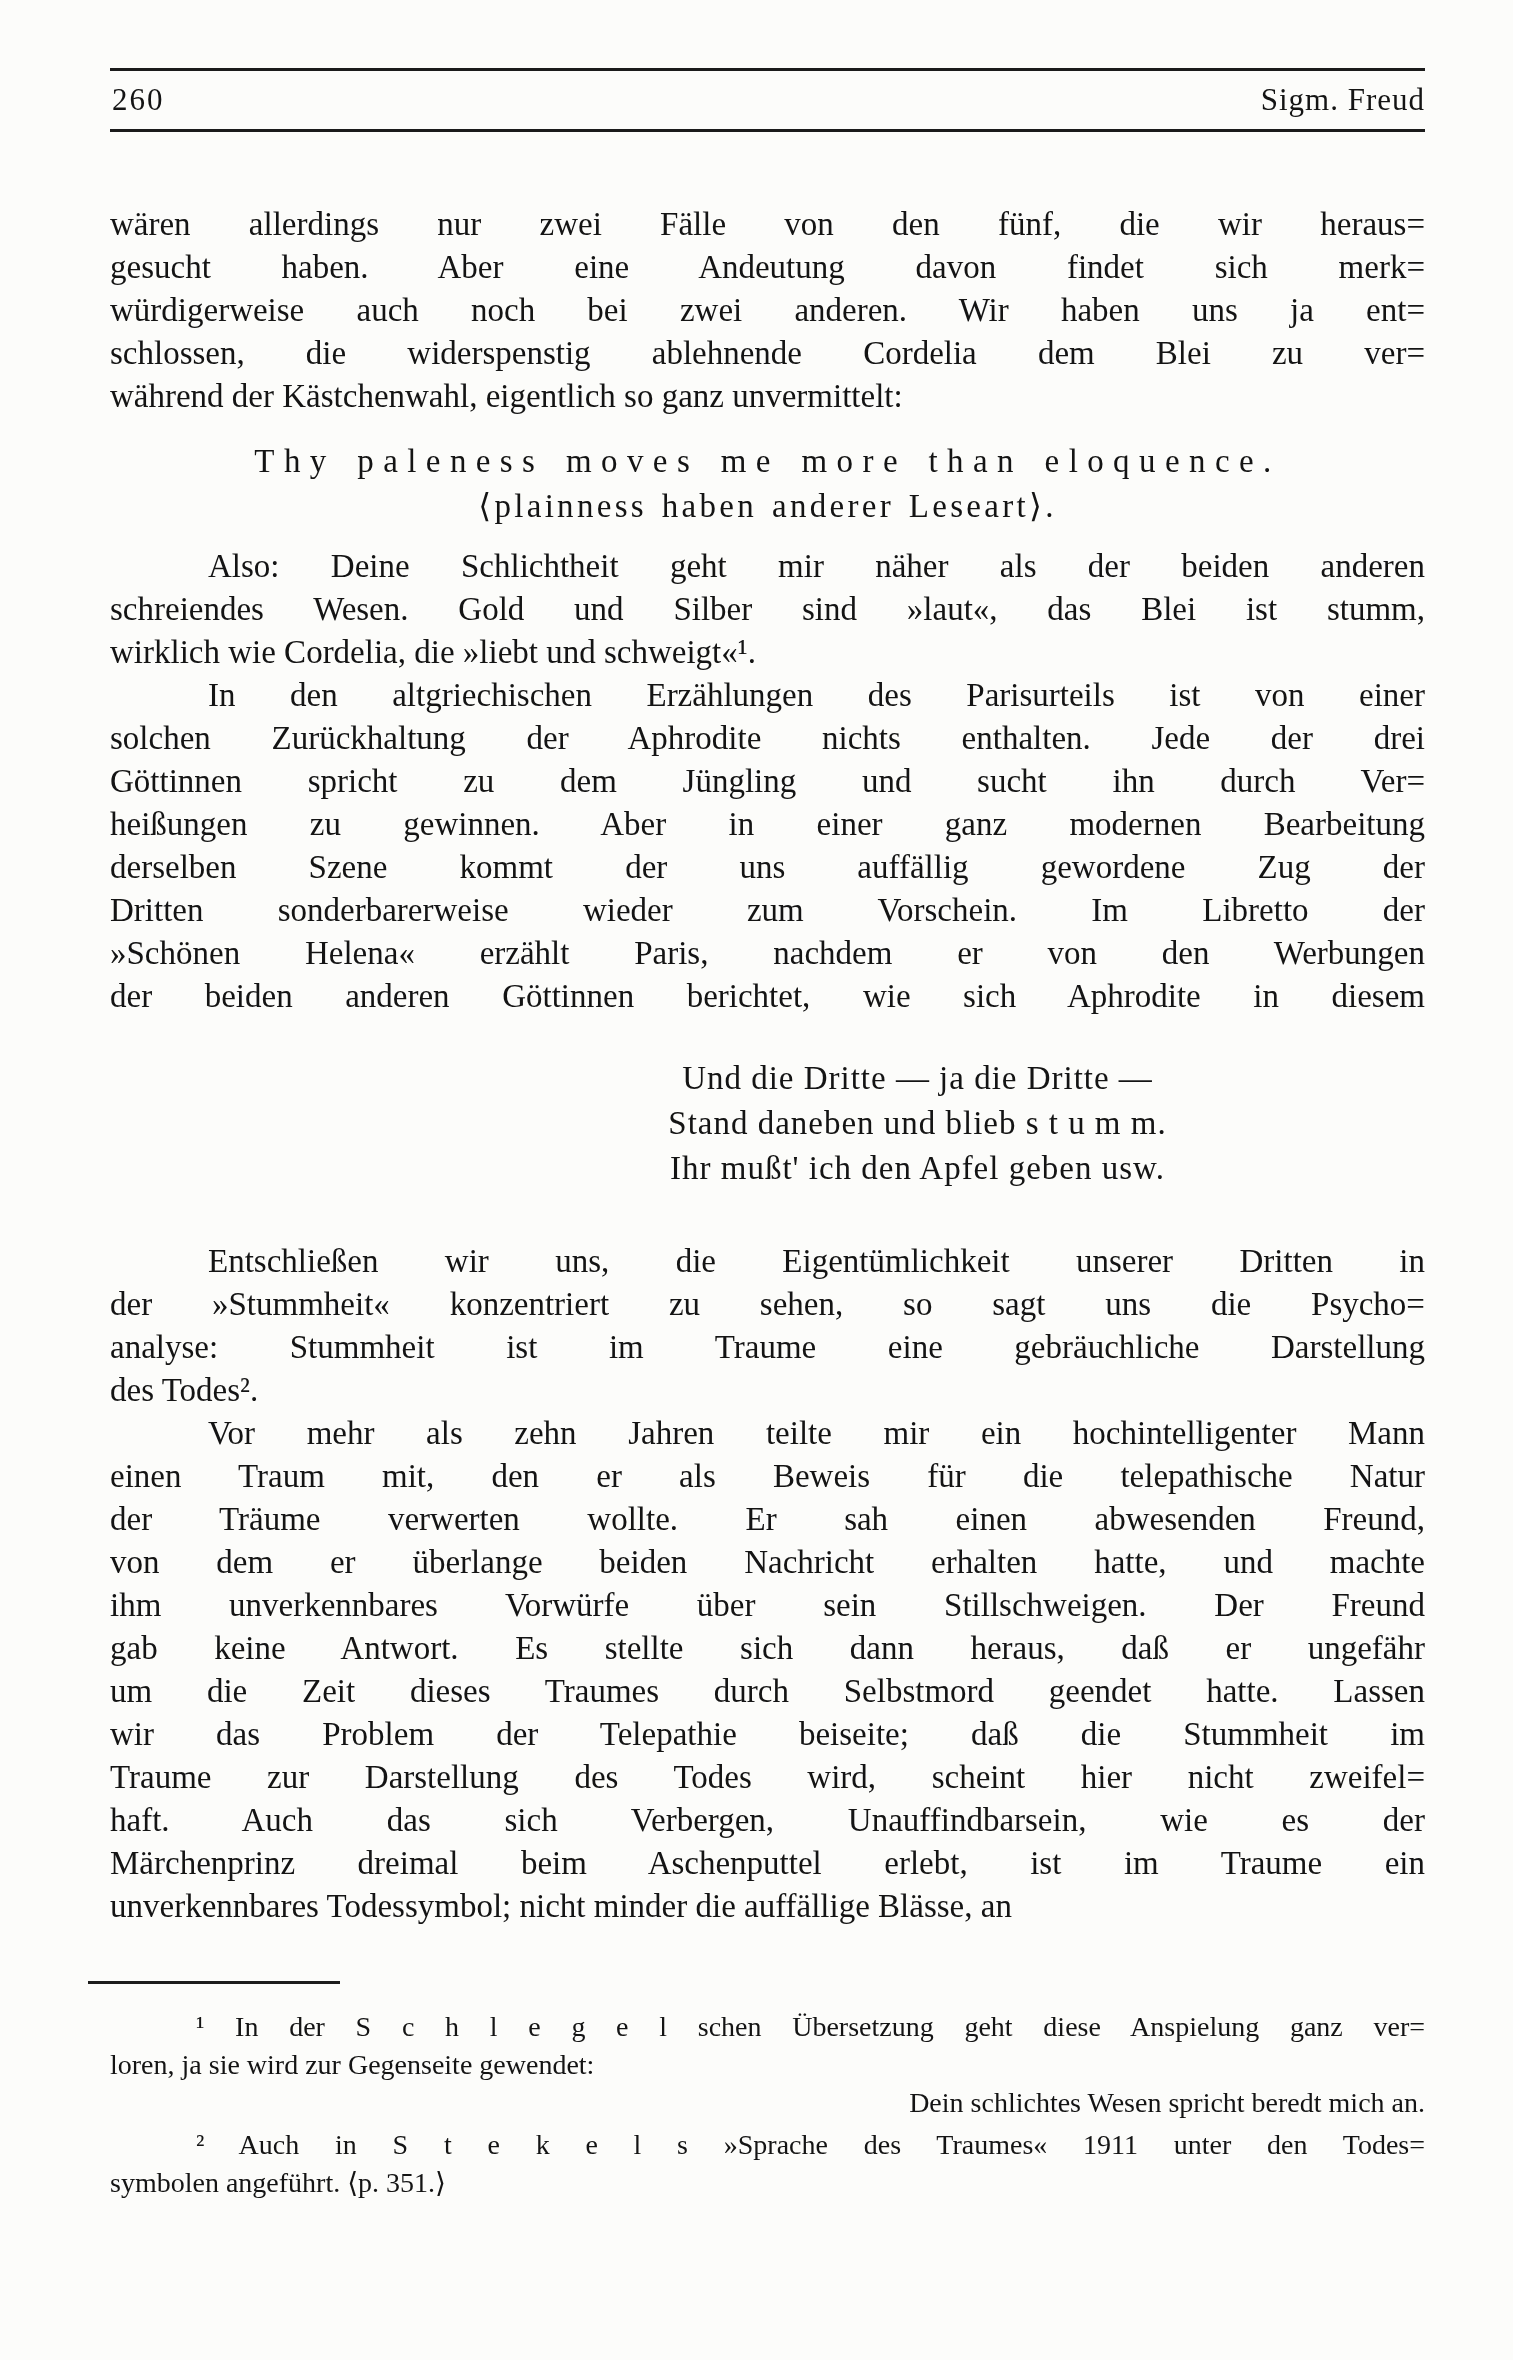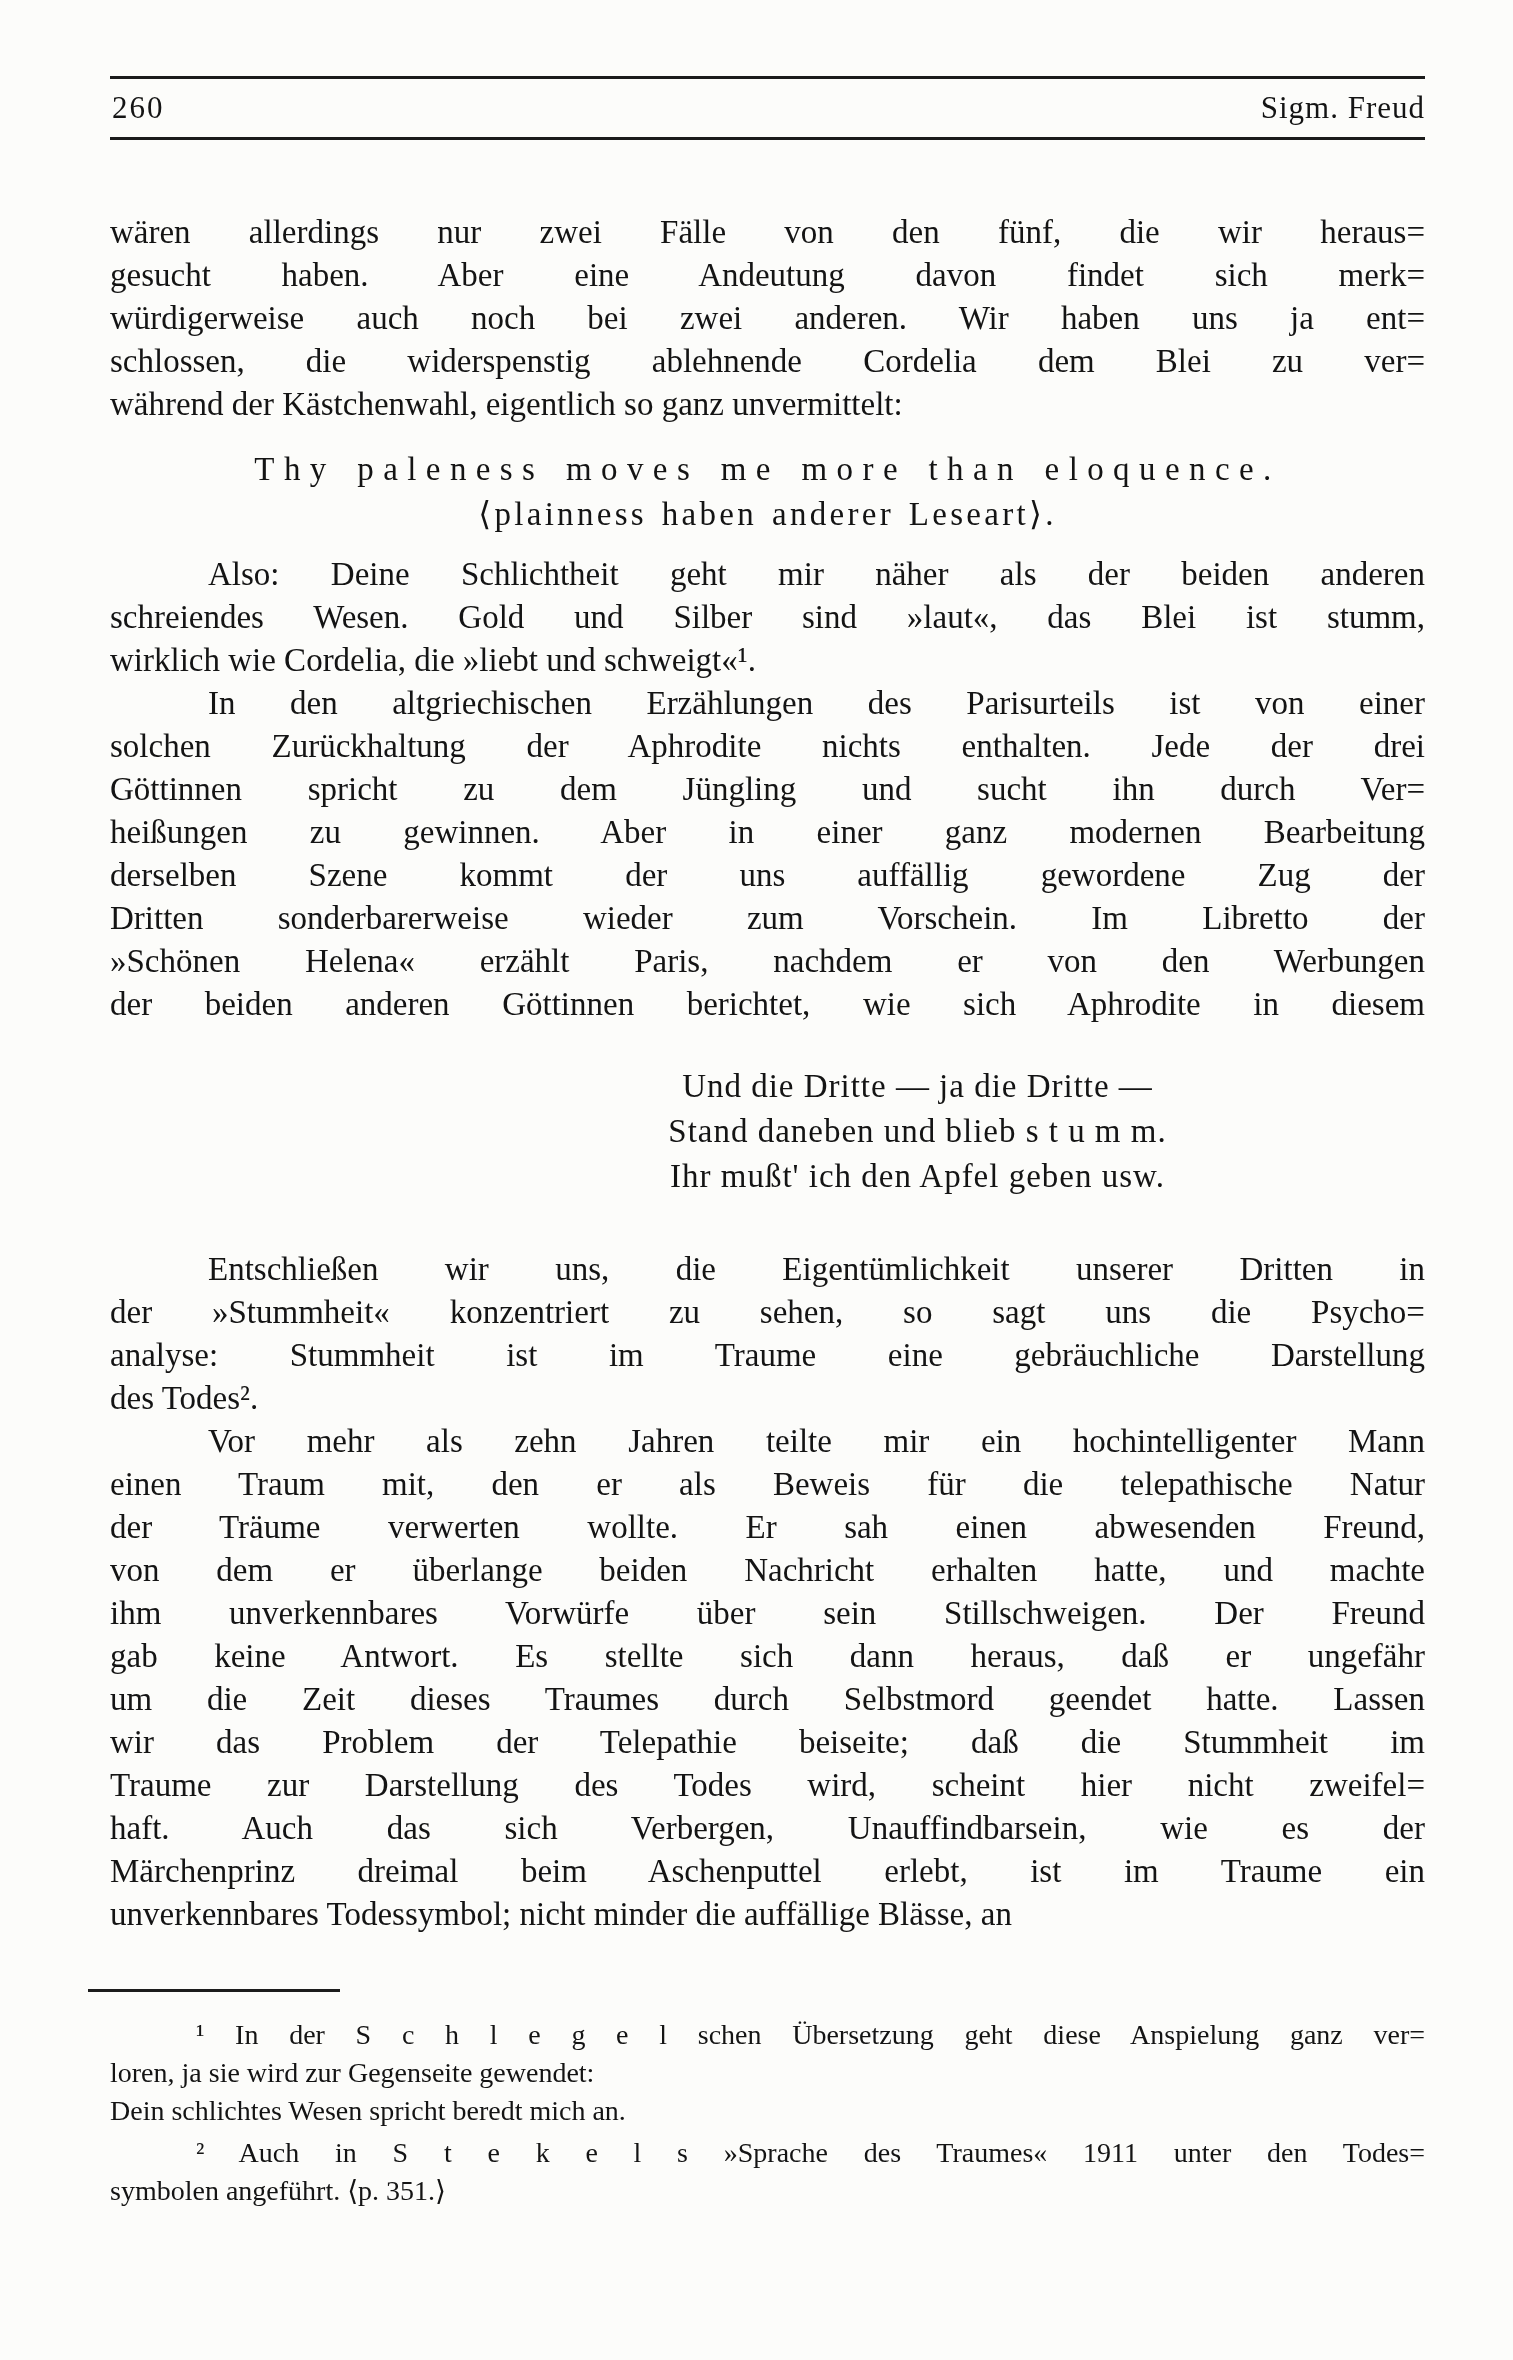--- a/index.html
+++ b/index.html
@@ -11,21 +11,20 @@
     background: #fcfcfa;
     color: #141414;
     font-family: "Liberation Serif", "DejaVu Serif", serif;
     overflow: hidden;
   }
   .content {
     position: absolute;
     left: 110px;
     top: 0;
     width: 1315px;
-    margin-top: 8px;
   }
   .rule { height: 3px; background: #1b1b1b; }
   .rule-top { margin-top: 68px; }
   .rule-mid { margin-top: 0; }
   .header {
     position: relative;
     height: 58px;
     font-size: 31px;
     display: flex;
     align-items: center;
@@ -49,21 +48,21 @@
 
   .fn-sep {
     margin-top: 53px;
     margin-left: -22px;
     width: 252px;
     height: 3px;
     background: #1c1c1c;
   }
   .footnotes { margin-top: 24px; font-size: 28px; line-height: 38px; }
   .footnotes .para.indent-fn .line:first-child { text-indent: 86px; }
-  .fn-center { text-align: left; margin: 0 0 4px 0; }
+  .fn-center { text-align: right; margin: 0 0 4px 0; }
 </style>
 </head>
 <body>
 
 <div class="page">
   <div class="content">
 
     <div class="rule rule-top"></div>
     <div class="header">
       <span class="pagenum">260</span>

